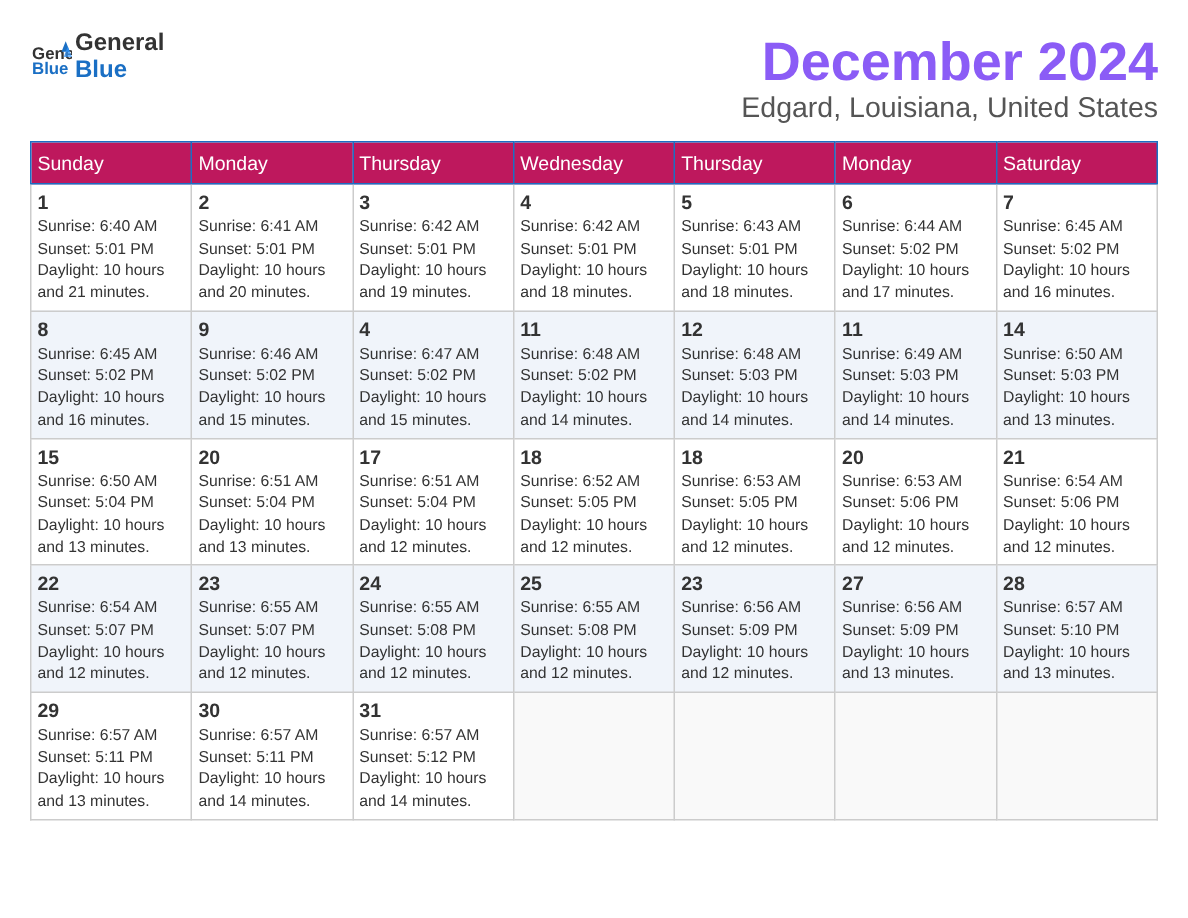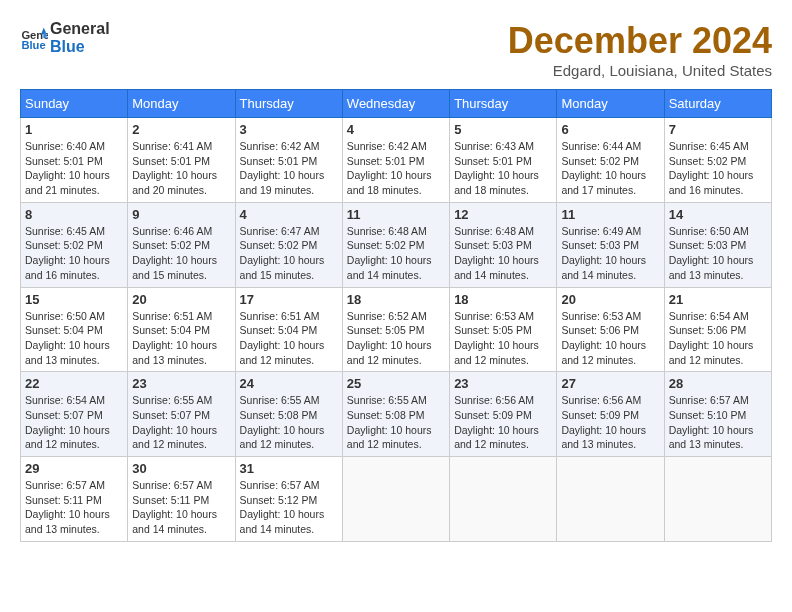--- a/index.html
+++ b/index.html
@@ -24,33 +24,33 @@
       width: 28px;
       height: 28px;
       margin-right: 2px;
     }
     .title-area {
       text-align: right;
     }
     .month-title {
       font-size: 36px;
       font-weight: bold;
-      color: #a16207;
+      color: #8b5cf6;
     }
     .location {
-      font-size: 15px;
+      font-size: 19px;
       color: #555;
     }
     .calendar {
       width: 100%;
       border-collapse: collapse;
       font-size: 11px;
     }
     .calendar th {
-      background-color: #3b82f6;
+      background-color: #be185d;
       color: white;
       padding: 6px 4px;
       text-align: left;
       font-size: 13px;
       font-weight: normal;
       border: 1px solid #1a6fc4;
     }
     .calendar td {
       border: 1px solid #ccc;
       vertical-align: top;

